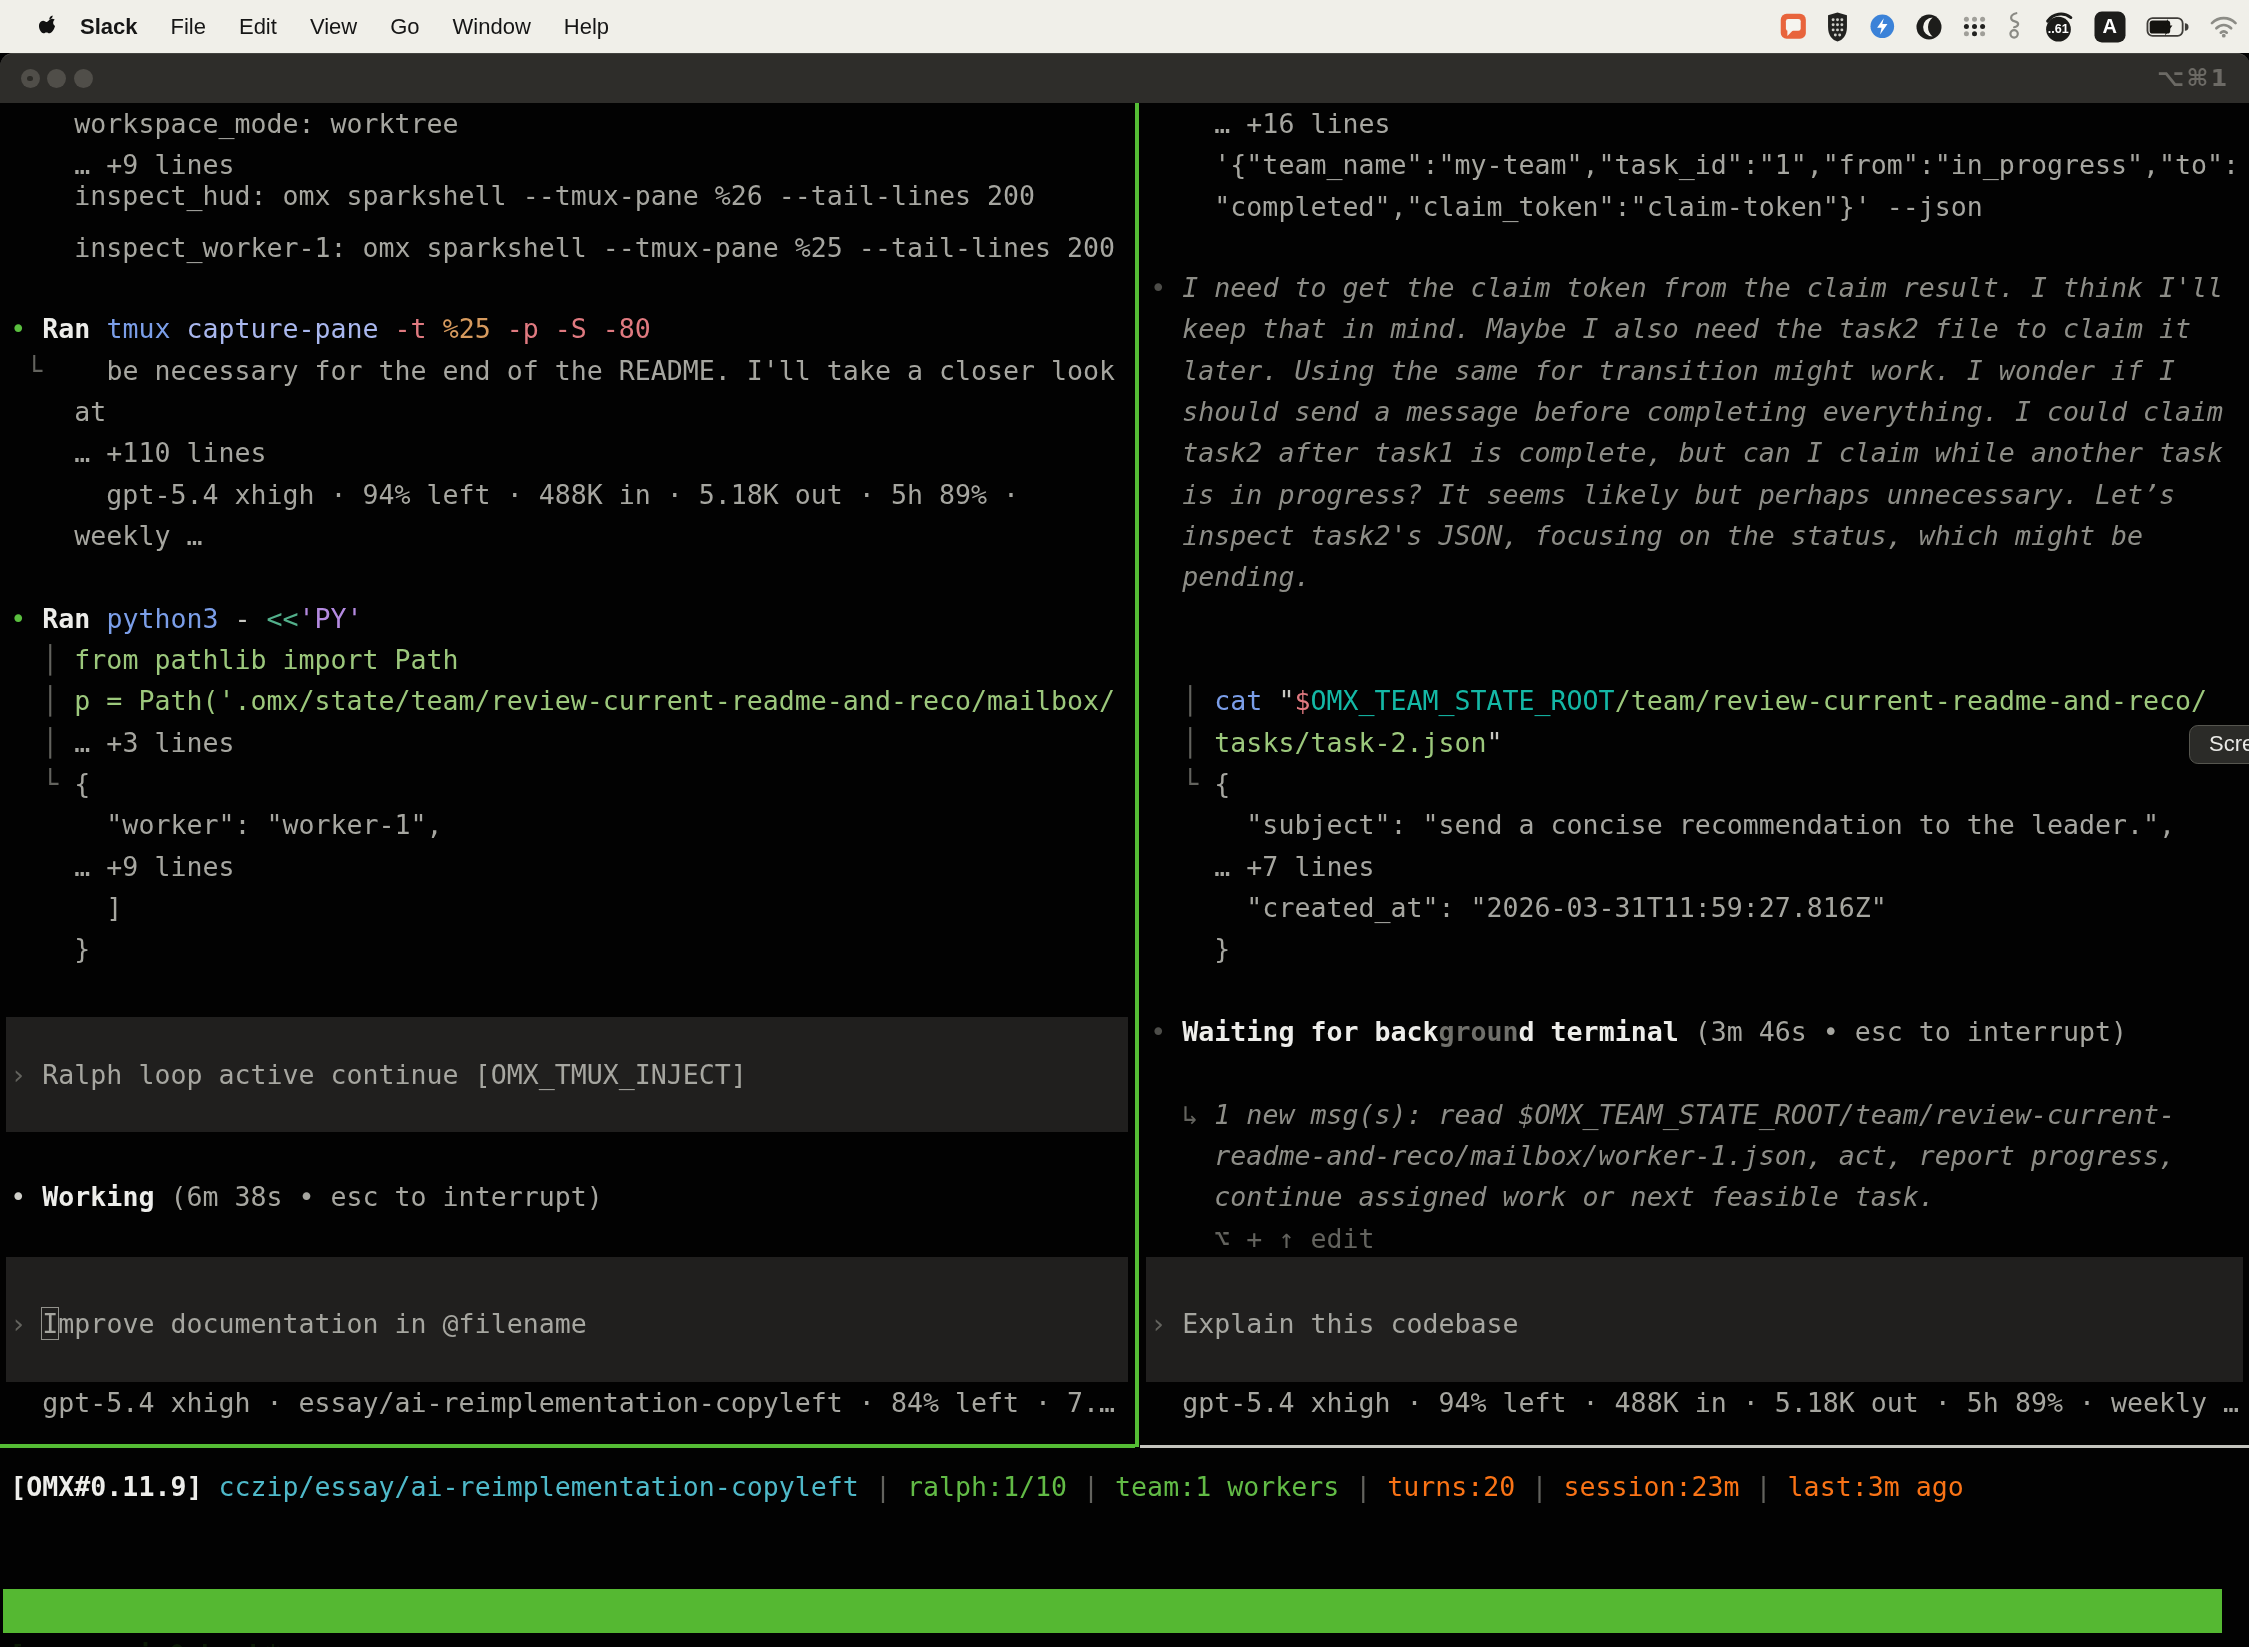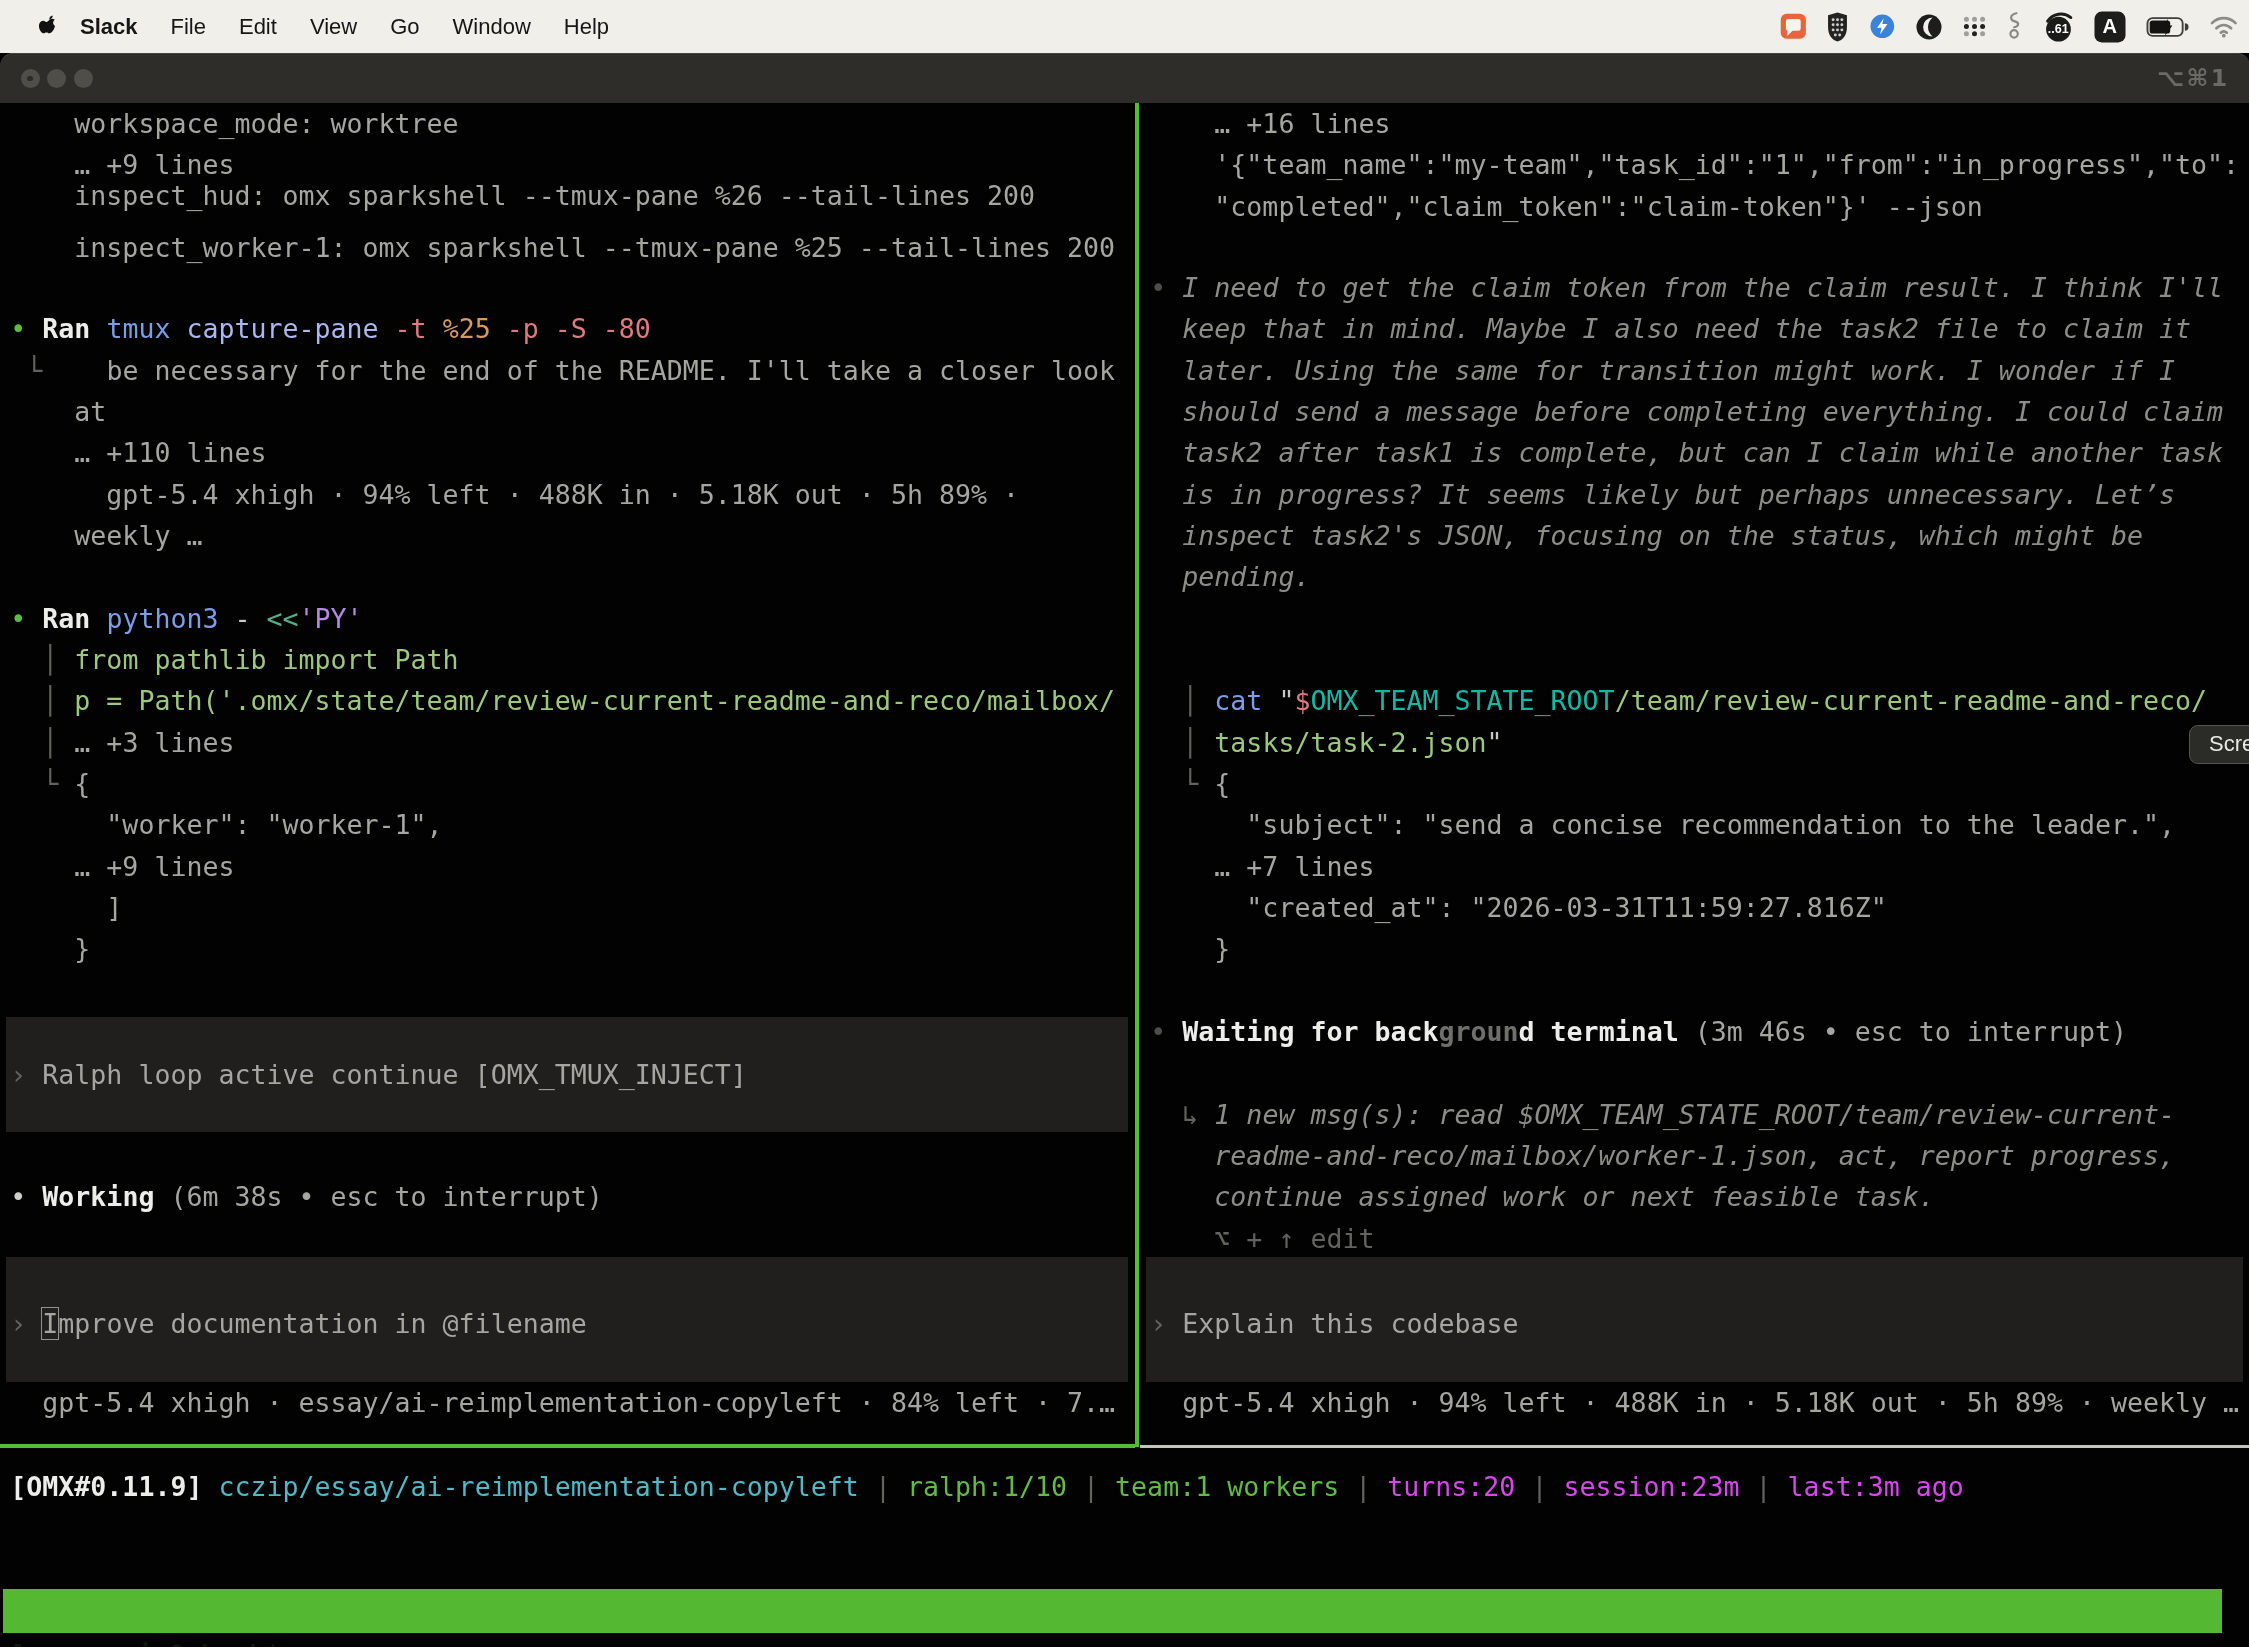--- a/index.html
+++ b/index.html
@@ -26,21 +26,21 @@
   .pane{position:absolute;top:103px;height:1341px;background:#020202;overflow:hidden;}
   #pane-left{left:0;width:1135px;}
   #pane-right{left:1140px;width:1110px;}
   .divider-v{position:absolute;left:1135px;top:103px;width:4.4px;height:1344px;background:#55bd35;}
   .border-h-left{position:absolute;left:0;top:1444px;width:1135px;height:3.7px;background:#55bd35;}
   .border-h-right{position:absolute;left:1140px;top:1445px;width:1110px;height:3px;background:#c4c4be;}
   .tline{position:absolute;left:10.3px;right:0;height:41px;line-height:41px;white-space:pre;
          font-size:26.6px;z-index:2;}
   .band{position:absolute;left:5.9px;right:7.4px;background:#201f1e;z-index:1;}
   
-  .c-g {color:#a6a6a0;} .c-g2{color:#d946ef;} .c-d {color:#63635e;}
+  .c-g {color:#a6a6a0;} .c-g2{color:#f97316;} .c-d {color:#63635e;}
   .c-w {color:#ededea;font-weight:bold;} .c-wn{color:#c9c9c3;}
   .c-b {color:#7b9ee8;} .c-lb{color:#a9b7ee;} .c-pk{color:#e07a80;}
   .c-or{color:#d69a5e;} .c-tl{color:#53b08b;} .c-vi{color:#b48ae0;}
   .c-gr{color:#9cc87c;} .c-it{color:#8d8d87;font-style:italic;}
   .c-gb{color:#5abf3f;} .c-wb{color:#cfcfc9;} .c-db{color:#4d4d49;}
   .c-sh{color:#70706b;font-weight:bold;} .c-lv{color:#14b8a6;} .c-cy{color:#4fb9c9;}
   .c-sg{color:#62bb46;}
   .cursor{outline:1.5px solid #93938d;outline-offset:0px;}
   
   #omx-status{position:absolute;left:0;top:1466px;width:2250px;height:41px;}

